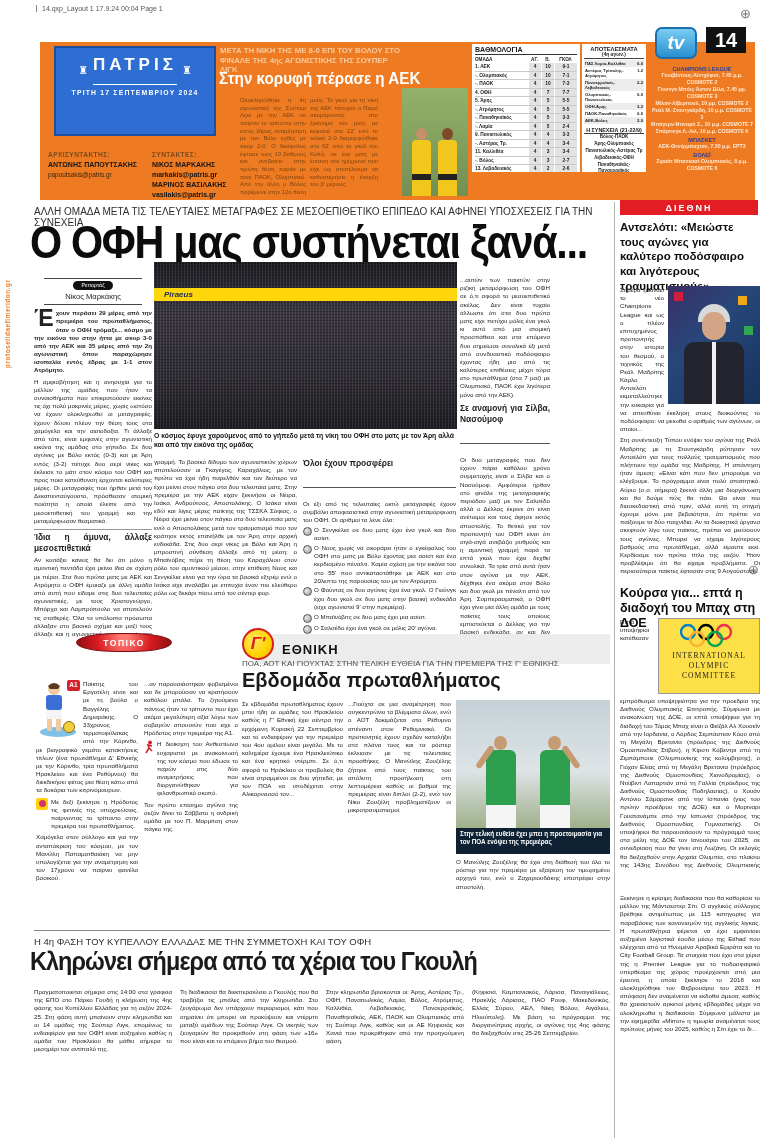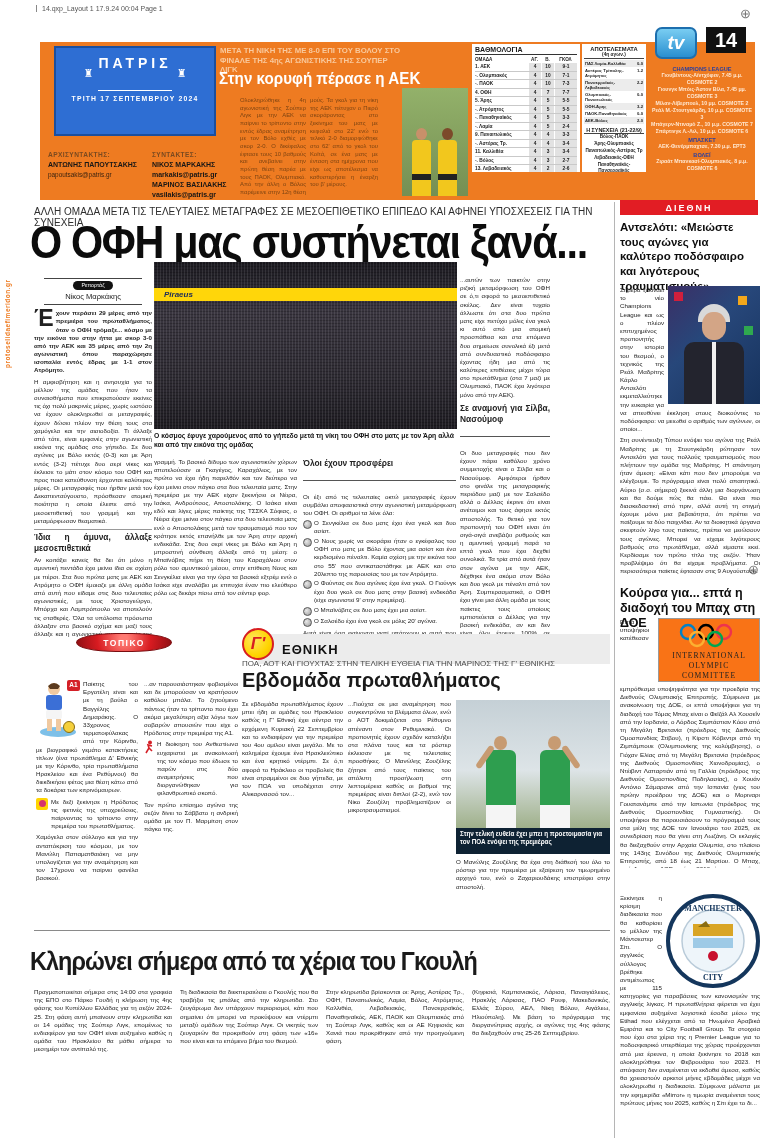--- a/index.html
+++ b/index.html
@@ -10,21 +10,21 @@
   
   .print-header{left:36px;top:5px;font-size:7px;color:#555;border-left:1px solid #888;padding-left:5px;}
   .reg{color:#777;font-size:13px;}
   .side-url{left:4px;top:368px;transform:rotate(-90deg);transform-origin:left top;
             font-size:6.5px;color:#ee7b21;font-weight:bold;letter-spacing:.5px;}
   
   .masthead-bg{left:40px;top:42px;width:715px;height:158px;background:#ee7b21;}
   .logo-box{left:54px;top:46px;width:162px;height:90px;background:#2e6ed3;border:2px solid #1c4f9e;box-sizing:border-box;}
   .logo-top{display:flex;align-items:center;justify-content:center;gap:5px;margin-top:7px;}
   .crest-glyph{color:#fff;font-size:11px;line-height:1;}
-  .brand{color:#fff;font-weight:800;font-size:14px;letter-spacing:4px;border-bottom:1.5px solid #fff;padding-bottom:19px;}
+  .brand{color:#fff;font-weight:800;font-size:17px;letter-spacing:4px;border-bottom:1.5px solid #fff;padding-bottom:9px;}
   .logo-date{color:#fff;font-weight:bold;font-size:6.8px;letter-spacing:1.2px;text-align:center;margin-top:4px;}
   .sport-logo{left:44px;top:56px;color:#fff;line-height:1;white-space:nowrap;z-index:3;}
   .sport-s{font-size:104px;font-weight:800;letter-spacing:-4px;}
   .sport-rest{font-size:66px;font-weight:800;letter-spacing:-2px;}
   .staff{font-size:6.4px;color:#5e3510;line-height:1.45;}
   .staff .lbl{color:#7a4a20;font-weight:bold;font-size:6.6px;letter-spacing:.4px;}
   .staff .nm{color:#161616;font-weight:800;font-size:7px;}
   .staff .em{color:#3c2410;}
   
   .ts-kicker{left:220px;top:46px;width:182px;font-size:7.8px;font-weight:bold;color:#f9c99d;line-height:1.25;}
@@ -66,21 +66,21 @@
           white-space:nowrap;transform:scaleX(.88);transform-origin:left top;}
   .bodytxt{font-size:6.2px;line-height:1.32;color:#222;}
   .mcol1{left:34px;top:276px;width:118px;height:362px;overflow:hidden;}
   .byline{text-align:center;margin-bottom:4px;}
   .byline .hr{border-top:1px solid #444;margin:2px 10px;}
   .byline .tag{display:inline-block;background:#111;color:#fff;font-size:5.4px;padding:1px 8px;border-radius:6px;}
   .byline .nm{font-size:7.6px;color:#222;margin-top:2px;}
   .dropcap{float:left;font-size:23px;font-weight:800;line-height:.85;padding-right:2px;}
   .lead{font-weight:700;}
   .subhead{font-size:8.4px;font-weight:800;margin:4px 0 2px;border-top:1px solid #999;padding-top:2px;}
-  .subhead2{font-size:8.4px;font-weight:800;border-bottom:1px solid #555;margin-bottom:12px;padding-bottom:11px;}
+  .subhead2{font-size:8.4px;font-weight:800;border-bottom:1px solid #555;margin-bottom:12px;padding-bottom:18px;}
   .m-photo{left:154px;top:262px;width:303px;height:167px;overflow:hidden;
     background:repeating-linear-gradient(90deg,rgba(255,255,255,.09) 0 1px,transparent 1px 3px),
                repeating-linear-gradient(0deg,rgba(0,0,0,.22) 0 1px,transparent 1px 3px),
                linear-gradient(180deg,#1b1a20 0%,#3a3640 30%,#2e2b33 70%,#1e1c22 100%);}
   .m-photo .banner{position:absolute;left:0;top:26px;width:100%;height:13px;background:#ffd60a;
                    color:#1c2c5b;font-weight:800;font-style:italic;font-size:8px;line-height:13px;padding-left:10px;box-sizing:border-box;}
   .m-caption{left:154px;top:432px;width:303px;font-size:6.8px;font-weight:800;color:#111;line-height:1.3;}
   .mcolA{left:154px;top:458px;width:143px;height:182px;overflow:hidden;}
   .mcolB{left:303px;top:458px;width:153px;height:182px;overflow:hidden;}
   .bullet{display:flex;gap:2px;margin-top:1.5px;}
@@ -129,21 +129,21 @@
           font-size:9px;letter-spacing:2px;display:flex;align-items:center;justify-content:center;}
   .di-head{left:620px;top:220px;width:140px;font-size:11.5px;font-weight:800;line-height:1.28;color:#0d0d0d;}
   .di-body{width:140px;overflow:hidden;}
   .anc-photo{float:right;width:92px;height:118px;margin:0 0 3px 4px;position:relative;overflow:hidden;
              background:linear-gradient(135deg,#3b2f66 0%,#27477a 40%,#16325c 100%);}
   .sq{position:absolute;width:9px;height:9px;}
   .anc-hair{position:absolute;left:30px;top:18px;width:32px;height:18px;border-radius:16px 16px 0 0;background:#d9d9d9;}
   .anc-face{position:absolute;left:34px;top:26px;width:24px;height:28px;border-radius:45%;background:#d3a586;}
   .anc-body{position:absolute;left:16px;top:56px;width:60px;height:62px;border-radius:10px 10px 0 0;
             background:linear-gradient(90deg,#23242e 46%,#f0f0f0 46% 54%,#23242e 54%);}
-  .ioc-box{float:right;width:102px;height:64px;margin:0 0 3px 4px;border:1px solid #9a9a9a;background:#f97316;
+  .ioc-box{float:right;width:102px;height:76px;margin:0 0 3px 4px;border:1px solid #9a9a9a;background:#fde047;
            text-align:center;box-sizing:border-box;padding-top:4px;}
   .ioc-text{font-family:"Liberation Serif",serif;font-size:7.6px;letter-spacing:1px;color:#222;line-height:1.3;}
   .mc-badge{float:right;width:94px;height:94px;margin:0 0 3px 4px;}
   .di-h2{left:620px;width:140px;font-size:12.5px;font-weight:800;line-height:1.2;color:#0d0d0d;}
 </style>
 </head>
 <body>
 
 <div class="page">
 
@@ -433,38 +433,39 @@
       </span>
       <span class="just">Η διοίκηση του Ανθεστίωνα ευχαριστεί με ανακοίνωσή της τον κόσμο που έδωσε το παρών στις δύο αναμετρήσεις που διοργανώθηκαν για φιλανθρωπικό σκοπό.</span>
     </div>
     <div style="margin-top:3px;">Τον πρώτο επίσημο αγώνα της σεζόν δίνει το Σάββατο η ανδρική ομάδα με τον Π. Μαρμίτση στον πάγκο της.</div>
   </div>
 
   <div class="abs g-bar">
     <span class="g-label">ΕΘΝΙΚΗ</span>
   </div>
   <div class="abs g-badge"><span>Γ</span>'</div>
-  <div class="abs g-kicker">ΠΟΑ, ΑΟΤ ΚΑΙ ΓΙΟΥΧΤΑΣ ΣΤΗΝ ΤΕΛΙΚΗ ΕΥΘΕΙΑ ΓΙΑ ΤΗΝ ΜΑΡΙΝΟΣ ΤΗΣ Γ' ΕΘΝΙΚΗΣ</div>
+  <div class="abs g-kicker">ΠΟΑ, ΑΟΤ ΚΑΙ ΓΙΟΥΧΤΑΣ ΣΤΗΝ ΤΕΛΙΚΗ ΕΥΘΕΙΑ ΓΙΑ ΤΗΝ ΠΡΕΜΙΕΡΑ ΤΗΣ Γ' ΕΘΝΙΚΗΣ</div>
   <div class="abs g-head">Εβδομάδα πρωταθλήματος</div>
   <div class="abs g-col bodytxt just" style="left:242px;width:101px;">Σε εβδομάδα πρωταθλήματος έχουν μπει ήδη οι ομάδες του Ηρακλείου καθώς η Γ' Εθνική έχει σέντρα την ερχόμενη Κυριακή 22 Σεπτεμβρίου και το ενδιαφέρον για την πρεμιέρα του 4ου ομίλου είναι μεγάλο. Με το καλημέρα έχουμε ένα Ηρακλειώτικο και ένα κρητικό ντέρμπι. Σε ό,τι αφορά το Ηράκλειο οι προβολείς θα είναι στραμμένοι σε δυο γήπεδα, με τον ΠΟΑ να υποδέχεται στην Αλικαρνασσό τον...</div>
   <div class="abs g-col bodytxt just" style="left:348px;width:103px;">...Γιούχτα σε μια αναμέτρηση που συγκεντρώνει τα βλέμματα όλων, ενώ ο ΑΟΤ δοκιμάζεται στο Ρέθυμνο απέναντι στον Ρεθυμνιακό. Οι προπονητές έχουν σχεδόν καταλήξει στα πλάνα τους και τα ρόστερ έκλεισαν με τις τελευταίες προσθήκες. Ο Μανώλης Ζουζέλης ζήτησε από τους παίκτες του απόλυτη προσήλωση στη λεπτομέρεια καθώς οι βαθμοί της πρεμιέρας είναι διπλοί (2-2), ενώ τον Νίκο Ζουζέλη προβληματίζουν οι μικροτραυματισμοί.</div>
   <div class="abs g-photo">
     <div class="gp" style="left:30px;">
         <div class="hd"></div>
         <div class="arm" style="left:-4px;transform:rotate(35deg);"></div>
       </div>
     <div class="gp" style="left:84px;">
         <div class="hd"></div>
         <div class="arm" style="right:-4px;transform:rotate(-35deg);"></div>
       </div>
   </div>
   <div class="abs g-caption">Στην τελική ευθεία έχει μπει η προετοιμασία για τον ΠΟΑ ενόψει της πρεμιέρας</div>
   <div class="abs g-below bodytxt just">Ο Μανώλης Ζουζέλης θα έχει στη διάθεσή του όλο το ρόστερ για την πρεμιέρα με εξαίρεση τον τιμωρημένο αρχηγό του, ενώ ο Ζαχαριουδάκης επιστρέφει στην αποστολή.</div>
 
   <div class="abs cup-rule"></div>
+  <div class="abs cup-kicker">Η 4η ΦΑΣΗ ΤΟΥ ΚΥΠΕΛΛΟΥ ΕΛΛΑΔΑΣ ΜΕ ΤΗΝ ΣΥΜΜΕΤΟΧΗ ΚΑΙ ΤΟΥ ΟΦΗ</div>
   <div class="abs cup-head">Κληρώνει σήμερα από τα χέρια του Γκουλή</div>
   <div class="abs cup-col bodytxt just" style="left:34px;">Πραγματοποιείται σήμερα στις 14:00 στα γραφεία της ΕΠΟ στο Πάρκο Γουδή η κλήρωση της 4ης φάσης του Κυπέλλου Ελλάδας για τη σεζόν 2024-25. Στη φάση αυτή μπαίνουν στην κληρωτίδα και οι 14 ομάδες της Σούπερ Λιγκ, επομένως το ενδιαφέρον για τον ΟΦΗ είναι αυξημένο καθώς η ομάδα του Ηρακλείου θα μάθει σήμερα το μεσημέρι τον αντίπαλό της.</div>
   <div class="abs cup-col bodytxt just" style="left:180px;">Τη διαδικασία θα διεκπεραιώσει ο Γκουλής που θα τραβήξει τις μπάλες από την κληρωτίδα. Στο ζευγάρωμα δεν υπάρχουν περιορισμοί, κάτι που σημαίνει ότι μπορεί να προκύψουν και ντέρμπι μεταξύ ομάδων της Σούπερ Λιγκ. Οι νικητές των ζευγαριών θα προκριθούν στη φάση των «16» που είναι και το επόμενο βήμα του θεσμού.</div>
   <div class="abs cup-col bodytxt just" style="left:326px;">Στην κληρωτίδα βρίσκονται οι: Άρης, Αστέρας Τρ., ΟΦΗ, Παναιτωλικός, Λαμία, Βόλος, Ατρόμητος, Καλλιθέα, Λεβαδειακός, Πανσερραϊκός, Παναθηναϊκός, ΑΕΚ, ΠΑΟΚ και Ολυμπιακός από τη Σούπερ Λιγκ, καθώς και οι ΑΕ Κηφισιάς και Χανιά που προκρίθηκαν από την προηγούμενη φάση.</div>
   <div class="abs cup-col bodytxt just" style="left:472px;">(Κηφισιά, Καμπανιακός, Λάρισα, Παναιγιάλειος, Ηρακλής Λάρισας, ΠΑΟ Ρουφ, Μακεδονικός, Ελλάς Σύρου, ΑΕΛ, Νίκη Βόλου, Αιγάλεω, Ηλιούπολη). Με βάση το πρόγραμμα της διοργανώτριας αρχής, οι αγώνες της 4ης φάσης θα διεξαχθούν στις 25-26 Σεπτεμβρίου.</div>
 
   <div class="abs di-bar">ΔΙΕΘΝΗ</div>
   <div class="abs di-head">Αντσελότι: «Μειώστε τους αγώνες για καλύτερο ποδόσφαιρο και λιγότερους τραυματισμούς»</div>
   <div class="abs di-body bodytxt just" style="left:620px;top:286px;height:296px;">
     <span class="anc-photo">
@@ -490,28 +491,16 @@
         <circle cx="37" cy="16" r="7" stroke="#00A651" stroke-width="2.4" fill="none"></circle>
       </svg>
       <div class="ioc-text">INTERNATIONAL</div>
       <div class="ioc-text">OLYMPIC</div>
       <div class="ioc-text">COMMITTEE</div>
     </span>
     <span>Επτά υποψήφιοι κατέθεσαν εμπρόθεσμα υποψηφιότητα για την προεδρία της Διεθνούς Ολυμπιακής Επιτροπής. Σύμφωνα με ανακοίνωση της ΔΟΕ, οι επτά υποψήφιοι για τη διαδοχή του Τόμας Μπαχ είναι ο Φεϊζάλ Αλ Χουσεΐν από την Ιορδανία, ο Λόρδος Σεμπάστιαν Κόου από τη Μεγάλη Βρετανία (πρόεδρος της Διεθνούς Ομοσπονδίας Στίβου), η Κίρστι Κόβεντρι από τη Ζιμπάμπουε (Ολυμπιονίκης της κολύμβησης), ο Γιόχαν Ελίας από τη Μεγάλη Βρετανία (πρόεδρος της Διεθνούς Ομοσπονδίας Χιονοδρομίας), ο Ντέιβιντ Λαπαρτιάν από τη Γαλλία (πρόεδρος της Διεθνούς Ομοσπονδίας Ποδηλασίας), ο Χουάν Αντόνιο Σάμαρανκ από την Ισπανία (γιος του πρώην προέδρου της ΔΟΕ) και ο Μοριναρι Γουατανάμπε από την Ιαπωνία (πρόεδρος της Διεθνούς Ομοσπονδίας Γυμναστικής). Οι υποψήφιοι θα παρουσιάσουν το πρόγραμμά τους στα μέλη της ΔΟΕ τον Ιανουάριο του 2025, σε συνεδρίαση που θα γίνει στη Λωζάνη. Οι εκλογές θα διεξαχθούν στην Αρχαία Ολυμπία, στο πλαίσιο της 143ης Συνόδου της Διεθνούς Ολυμπιακής Επιτροπής, από 18 έως 21 Μαρτίου. Ο Μπαχ, πρόεδρος της ΔΟΕ από το 2013, έχει ανακοινώσει ότι δεν θα είναι υποψήφιος για νέα θητεία.</span>
   </div>
 
   <div class="abs di-body bodytxt just" style="left:620px;top:894px;height:244px;">
-    <span class="mc-badge">
-      <svg width="94" height="94" viewBox="0 0 94 94">
-        <circle cx="47" cy="47" r="45" fill="#fff" stroke="#14365c" stroke-width="4"></circle>
-        <circle cx="47" cy="47" r="31" fill="#eef5fa" stroke="#b9cbd9" stroke-width="1.5"></circle>
-        <text x="47" y="17" text-anchor="middle" font-size="8" font-weight="bold" fill="#14365c" font-family="Liberation Serif, serif">MANCHESTER</text>
-        <text x="47" y="86" text-anchor="middle" font-size="8" font-weight="bold" fill="#14365c" font-family="Liberation Serif, serif">CITY</text>
-        <rect x="27" y="30" width="40" height="12" fill="#d9a525"></rect>
-        <path d="M32 33 l8 -6 l4 6 Z" fill="#8a6d12"></path>
-        <rect x="27" y="44" width="40" height="10" fill="#9ecae6"></rect>
-        <circle cx="47" cy="62" r="5" fill="#c8102e"></circle>
-      </svg>
-    </span>
     <span>Ξεκίνησε η κρίσιμη διαδικασία που θα καθορίσει το μέλλον της Μάντσεστερ Σίτι. Ο αγγλικός σύλλογος βρέθηκε αντιμέτωπος με 115 κατηγορίες για παραβάσεις των κανονισμών της αγγλικής λίγκας. Η πρωταθλήτρια φέρεται να έχει εμφανίσει αυξημένα λογιστικά έσοδα μέσω της Etihad που ελέγχεται από τα Ηνωμένα Αραβικά Εμιράτα και το City Football Group. Τα στοιχεία που έχει στα χέρια της η Premier League για το ποδοσφαιρικό υπερθέαμα της χώρας προέρχονται από μια έρευνα, η οποία ξεκίνησε το 2018 και ολοκληρώθηκε τον Φεβρουάριο του 2023. Η απόφαση δεν αναμένεται να εκδοθεί άμεσα, καθώς θα χρειαστούν αρκετοί μήνες εβδομάδες μέχρι να ολοκληρωθεί η διαδικασία. Σύμφωνα μάλιστα με την εφημερίδα «Mirror» η τιμωρία αναμένεται τους πρώτους μήνες του 2025, καθώς η Σίτι έχει το δι...</span>
   </div>
 
 </div>
 
 </body></html>

